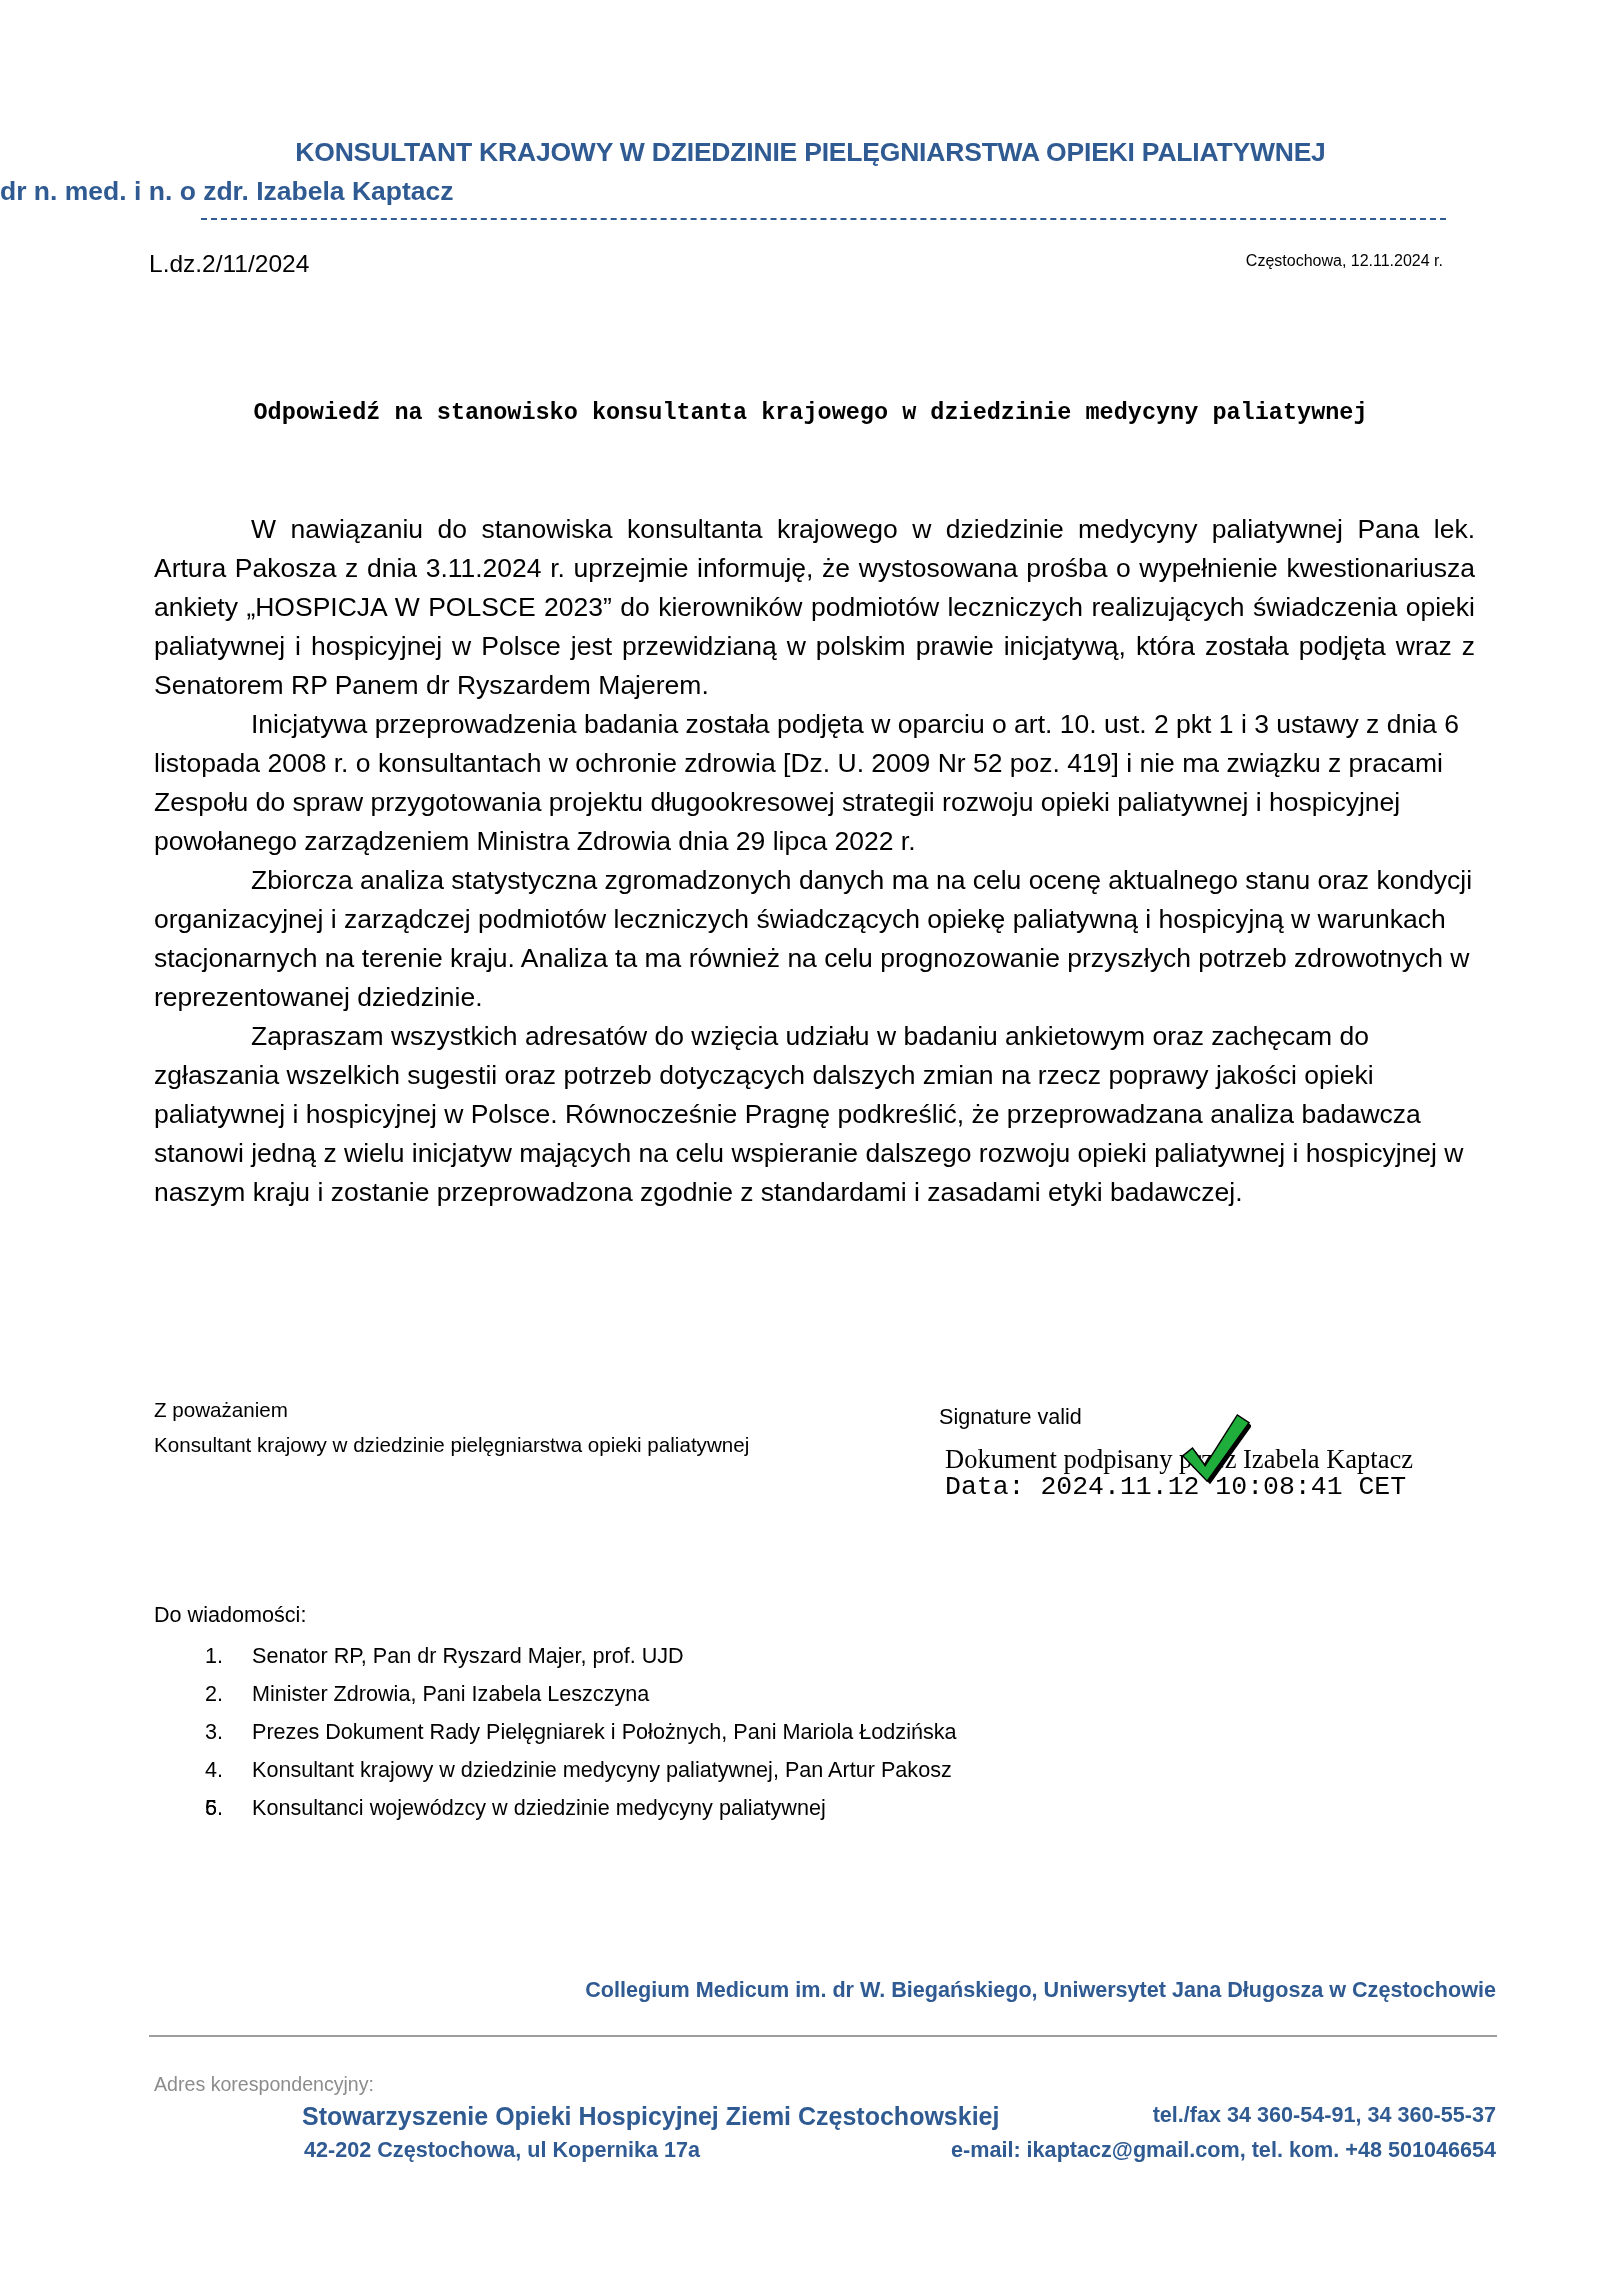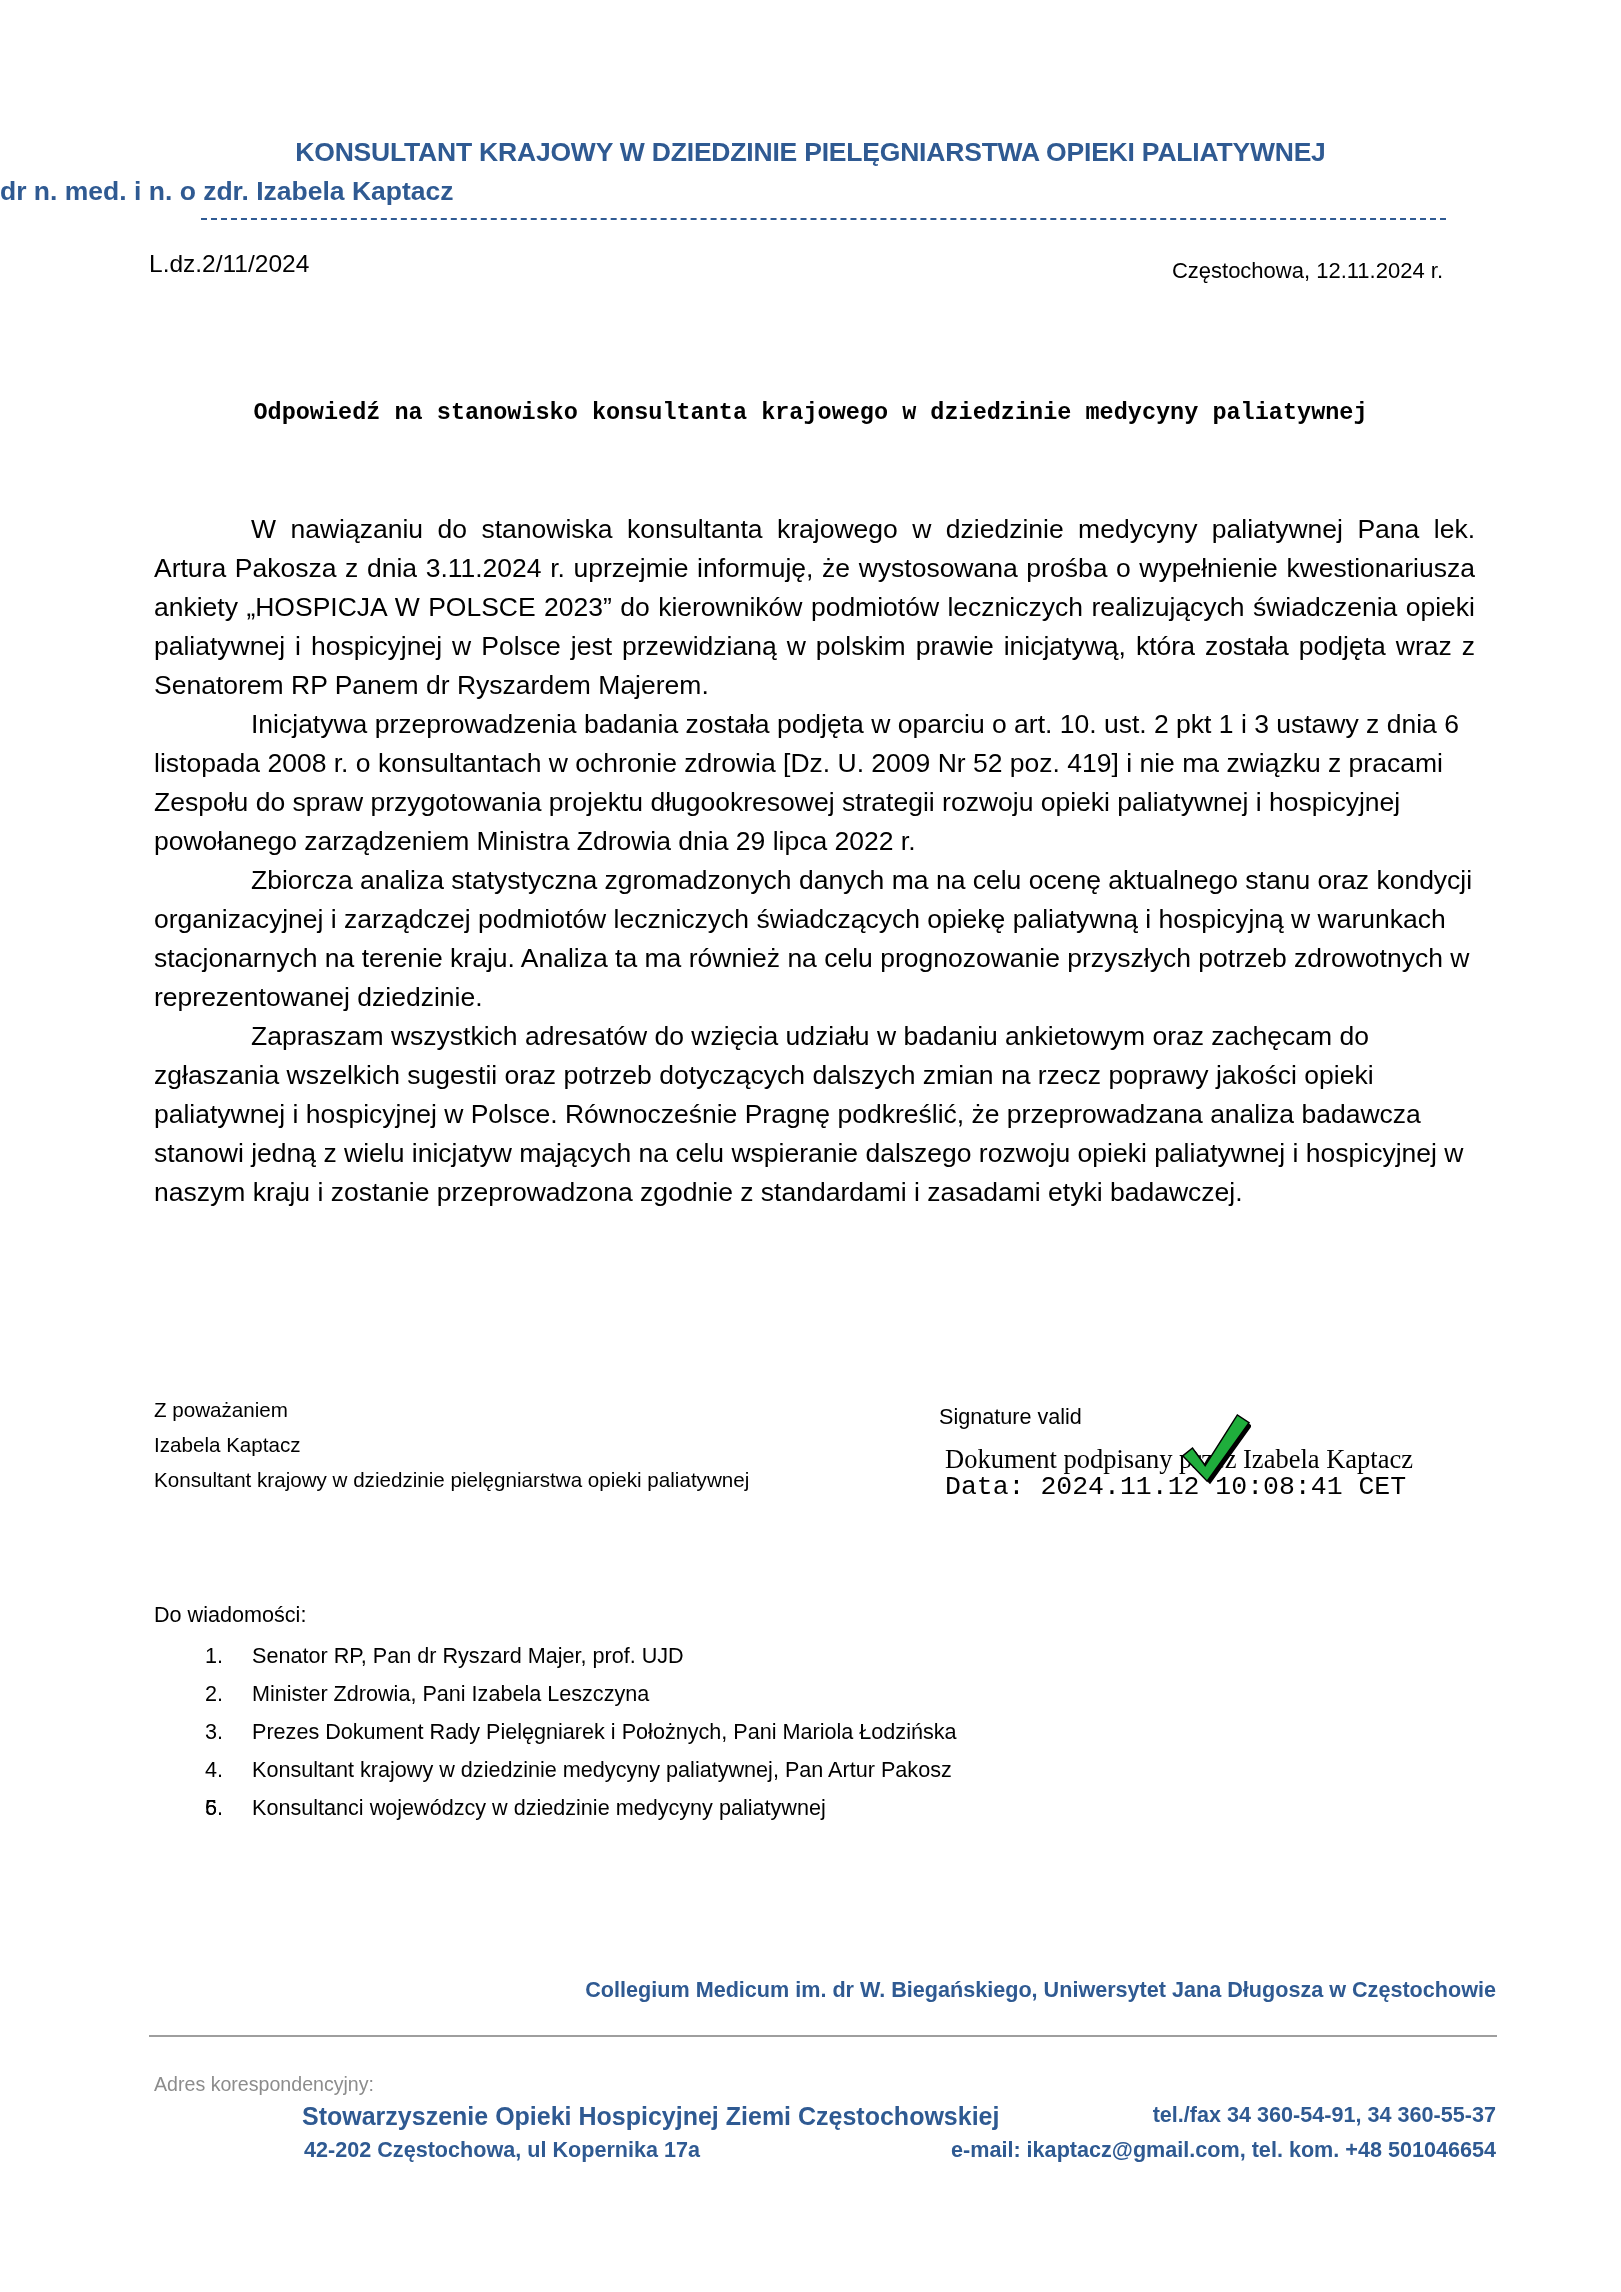--- a/index.html
+++ b/index.html
@@ -9,21 +9,21 @@
     .blue { color: #2f5a92; }
 
     .hdr-title { left: 0; width: 1621px; top: 137px; text-align: center;
                  font-size: 26.5px; font-weight: bold; letter-spacing: -0.2px; }
     .hdr-sub { left: 0; width: 1621px; top: 176px; 
                font-size: 26.5px; font-weight: bold; }
     .hdr-dash { left: 201px; width: 1245px; top: 218px; height: 0;
                 border-top: 2px dashed #2f5a92; }
 
     .ref { left: 149px; top: 250px; font-size: 24.5px; }
-    .place { right: 178px; top: 258px; font-size: 22px; }
+    .place { right: 178px; top: 252px; font-size: 16px; }
 
     .subject { left: 0; width: 1621px; top: 399px; text-align: center;
                font-size: 23.5px; font-weight: bold; font-family: Liberation Mono, monospace; }
 
     .body-wrap { left: 154px; width: 1321px; top: 510px; font-size: 26.5px; line-height: 39px; }
     .para { margin: 0; text-indent: 97px; }
     .para.justify { text-align: justify; }
 
     .closing { left: 154px; top: 1392px; font-size: 20.6px; line-height: 35px; }
 
@@ -60,21 +60,20 @@
 
 <div class="abs body-wrap">
   <p class="para justify">W nawiązaniu do stanowiska konsultanta krajowego w dziedzinie medycyny paliatywnej Pana lek. Artura Pakosza z dnia 3.11.2024 r. uprzejmie informuję, że wystosowana prośba o wypełnienie kwestionariusza ankiety „HOSPICJA W POLSCE 2023” do kierowników podmiotów leczniczych realizujących świadczenia opieki paliatywnej i hospicyjnej w Polsce jest przewidzianą w polskim prawie inicjatywą, która została podjęta wraz z Senatorem RP Panem dr Ryszardem Majerem.</p>
   <p class="para">Inicjatywa przeprowadzenia badania została podjęta w oparciu o art. 10. ust. 2 pkt 1 i 3 ustawy z dnia 6 listopada 2008 r. o konsultantach w ochronie zdrowia [Dz. U. 2009 Nr 52 poz. 419] i nie ma związku z pracami Zespołu do spraw przygotowania projektu długookresowej strategii rozwoju opieki paliatywnej i hospicyjnej powołanego zarządzeniem Ministra Zdrowia dnia 29 lipca 2022 r.</p>
   <p class="para">Zbiorcza analiza statystyczna zgromadzonych danych ma na celu ocenę aktualnego stanu oraz kondycji organizacyjnej i zarządczej podmiotów leczniczych świadczących opiekę paliatywną i hospicyjną w warunkach stacjonarnych na terenie kraju. Analiza ta ma również na celu prognozowanie przyszłych potrzeb zdrowotnych w reprezentowanej dziedzinie.</p>
   <p class="para">Zapraszam wszystkich adresatów do wzięcia udziału w badaniu ankietowym oraz zachęcam do zgłaszania wszelkich sugestii oraz potrzeb dotyczących dalszych zmian na rzecz poprawy jakości opieki paliatywnej i hospicyjnej w Polsce. Równocześnie Pragnę podkreślić, że przeprowadzana analiza badawcza stanowi jedną z wielu inicjatyw mających na celu wspieranie dalszego rozwoju opieki paliatywnej i hospicyjnej w naszym kraju i zostanie przeprowadzona zgodnie z standardami i zasadami etyki badawczej.</p>
 </div>
 
 <div class="abs closing">
   <div>Z poważaniem</div>
-  <div>Izabela Kaptacz</div>
   <div>Konsultant krajowy w dziedzinie pielęgniarstwa opieki paliatywnej</div>
 </div>
 
 <div class="abs sig-valid">Signature valid</div>
 <div class="abs sig-line sig-line1">Dokument podpisany przez Izabela Kaptacz</div>
 <div class="abs sig-line sig-line2">Data: 2024.11.12 10:08:41 CET</div>
 <svg class="abs checkmark" viewBox="0 0 80 80">
   <polygon points="10,46 20,38 33,56 66,4 78,12 35,72" fill="#000" transform="translate(3,3)"></polygon>
   <polygon points="10,46 20,38 33,56 66,4 78,12 35,72" fill="#1fae3c" stroke="#000" stroke-width="1.5"></polygon>
 </svg>

